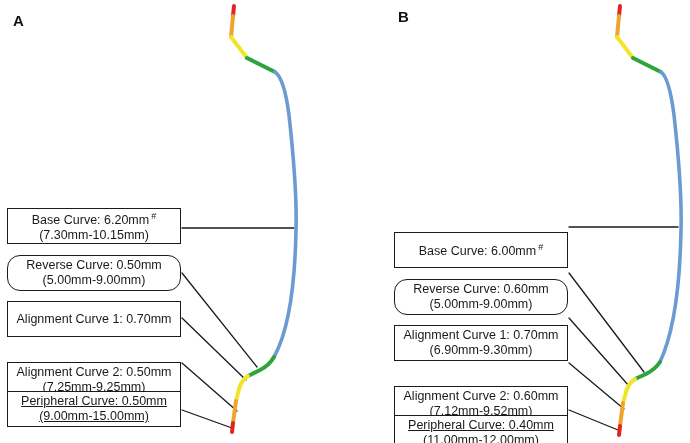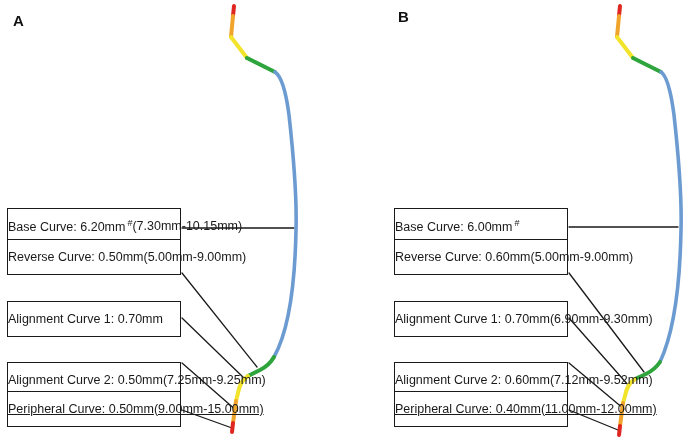--- a/index.html
+++ b/index.html
@@ -19,36 +19,37 @@
   .curve-svg{
     position:absolute;left:0;top:0;
   }
   .callout{
     position:absolute;
     width:172px;
     height:34px;
     border:1.5px solid #1a1a1a;
     background:#ffffff;
     display:flex;
-    flex-direction:row;
+    flex-direction:column;
     align-items:center;
+    justify-content:center;
     text-align:center;
     color:#1a1a1a;
     font-size:12.5px;
     line-height:15px;
     z-index:2;
   }
   .callout .t{white-space:nowrap;}
   .callout sup{font-size:9px;margin-left:2px;}
   
   .pa{left:7px;}
   
-  .pb{left:394px;}
+  .pb{left:394px;margin-top:24px;}
   .row1{top:208px;}
-  .row2{top:239px;}
+  .row2{top:255px;border-radius:13px;}
   .row3{top:301px;}
   .row4{top:362px;}
   .row5{top:391px;text-decoration:underline;}
 </style>
 </head>
 <body>
 
 <div class="figure">
 
   <div class="panel-letter" style="left:13px;top:12px;">A</div>

